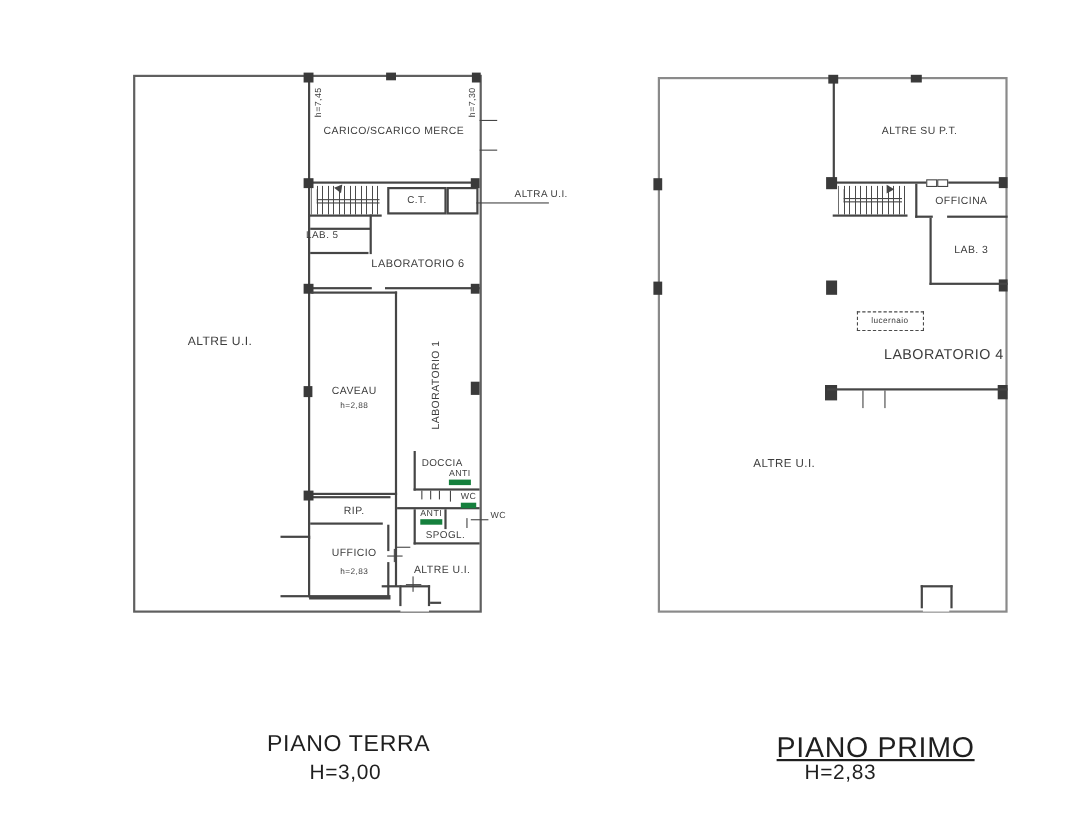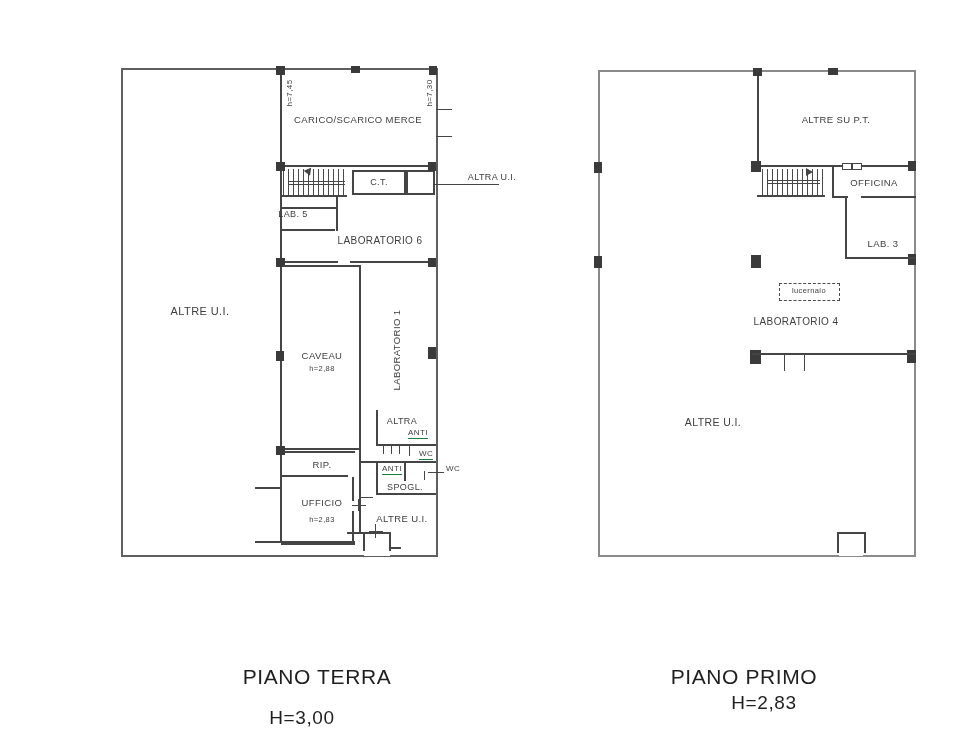--- a/index.html
+++ b/index.html
@@ -10,21 +10,21 @@
   .w{position:absolute;background:#454545;}
   .pl{position:absolute;background:#3a3a3a;}
   .box{position:absolute;border:2px solid #454545;background:transparent;}
   .thinbox{position:absolute;border:1px solid #454545;background:#ffffff;}
   .dash{position:absolute;border:1px dashed #4a4a4a;background:transparent;}
   .hatch{position:absolute;background:repeating-linear-gradient(90deg,#4a4a4a 0,#4a4a4a 1px,transparent 1px,transparent 5px);}
   .gap{position:absolute;background:#ffffff;}
   .lbl{position:absolute;color:#3d3d3d;white-space:nowrap;letter-spacing:0.4px;
        transform:translate(-50%,-50%);line-height:1;}
   .vert{transform:translate(-50%,-50%) rotate(-90deg);}
-  .ul{border-bottom:1px solid #15803d;padding-bottom:1px;}
+  .ul{border-bottom:5px solid #15803d;padding-bottom:1px;}
   .title{position:absolute;color:#1f1f1f;white-space:nowrap;letter-spacing:0.6px;
          transform:translateX(-50%);line-height:1;}
   .tri{position:absolute;width:0;height:0;}
 </style>
 </head>
 <body>
 
 <div id="canvas">
 
   <div>
@@ -110,33 +110,33 @@
     <div class="lbl" style="left:358px;top:120px;font-size:9.5px;">CARICO/SCARICO MERCE</div>
     <div class="lbl vert" style="left:290px;top:93px;font-size:8px;">h=7,45</div>
     <div class="lbl vert" style="left:430px;top:93px;font-size:8px;">h=7,30</div>
     <div class="lbl" style="left:379px;top:182px;font-size:9px;">C.T.</div>
     <div class="lbl" style="left:492px;top:177px;font-size:9px;">ALTRA U.I.</div>
     <div class="lbl" style="left:293px;top:214px;font-size:9px;">LAB. 5</div>
     <div class="lbl" style="left:380px;top:241px;font-size:10px;">LABORATORIO 6</div>
     <div class="lbl" style="left:322px;top:356px;font-size:9.5px;">CAVEAU</div>
     <div class="lbl" style="left:322px;top:369px;font-size:7.5px;">h=2,88</div>
     <div class="lbl vert" style="left:397px;top:350px;font-size:9.5px;">LABORATORIO 1</div>
-    <div class="lbl" style="left:402px;top:421px;font-size:9px;">ALTRA</div>
+    <div class="lbl" style="left:402px;top:421px;font-size:9px;">DOCCIA</div>
     <div class="lbl ul" style="left:418px;top:434px;font-size:8px;">ANTI</div>
     <div class="lbl ul" style="left:426px;top:455px;font-size:8px;">WC</div>
     <div class="lbl ul" style="left:392px;top:470px;font-size:8px;">ANTI</div>
     <div class="lbl" style="left:453px;top:469px;font-size:8px;">WC</div>
     <div class="lbl" style="left:405px;top:487px;font-size:9px;">SPOGL.</div>
     <div class="lbl" style="left:322px;top:465px;font-size:9.5px;">RIP.</div>
     <div class="lbl" style="left:322px;top:503px;font-size:9.5px;">UFFICIO</div>
     <div class="lbl" style="left:322px;top:520px;font-size:7.5px;">h=2,83</div>
     <div class="lbl" style="left:402px;top:519px;font-size:9.5px;">ALTRE U.I.</div>
 
     <div class="title" style="left:302px;top:666px;font-size:21px;margin-left:15px;">PIANO TERRA</div>
-    <div class="title" style="left:302px;top:693px;font-size:19px;margin-top:15px;">H=3,00</div>
+    <div class="title" style="left:314px;top:693px;font-size:19px;">H=3,00</div>
   </div>
 
   <div>
 
     <div class="outer" style="left:598px;top:70px;width:314px;height:483px;"></div>
     <div class="gap" style="left:839px;top:550px;width:24px;height:6px;"></div>
 
     <div class="w" style="left:757px;top:72px;width:2px;height:95px;"></div>
     <div class="w" style="left:757px;top:165px;width:158px;height:2px;"></div>
     <div class="pl" style="left:828px;top:68px;width:10px;height:7px;"></div>
@@ -171,22 +171,22 @@
     <div class="w" style="left:752px;top:353px;width:164px;height:2px;"></div>
     <div class="w" style="left:784px;top:355px;width:1px;height:16px;"></div>
     <div class="w" style="left:804px;top:355px;width:1px;height:16px;"></div>
 
     <div class="w" style="left:837px;top:532px;width:2px;height:21px;"></div>
     <div class="w" style="left:837px;top:532px;width:29px;height:2px;"></div>
     <div class="w" style="left:864px;top:532px;width:2px;height:21px;"></div>
 
     <div class="lbl" style="left:836px;top:120px;font-size:9.5px;">ALTRE SU P.T.</div>
     <div class="lbl" style="left:874px;top:183px;font-size:9.5px;">OFFICINA</div>
-    <div class="lbl" style="left:883px;top:244px;font-size:9.5px;">LAB. 3</div>
+    <div class="lbl" style="left:883px;top:228px;font-size:9.5px;">LAB. 3</div>
     <div class="lbl" style="left:809px;top:291px;font-size:7.5px;">lucernaio</div>
-    <div class="lbl" style="left:796px;top:322px;font-size:10px;">LABORATORIO 4</div>
+    <div class="lbl" style="left:858px;top:322px;font-size:13px;">LABORATORIO 4</div>
     <div class="lbl" style="left:713px;top:422px;font-size:10.5px;">ALTRE U.I.</div>
 
-    <div class="title" style="left:744px;top:666px;font-size:21px;">PIANO PRIMO</div>
+    <div class="title" style="left:796px;top:666px;font-size:26px;text-decoration:underline;">PIANO PRIMO</div>
     <div class="title" style="left:764px;top:693px;font-size:19px;">H=2,83</div>
   </div>
 
 </div>
 
 </body></html>

